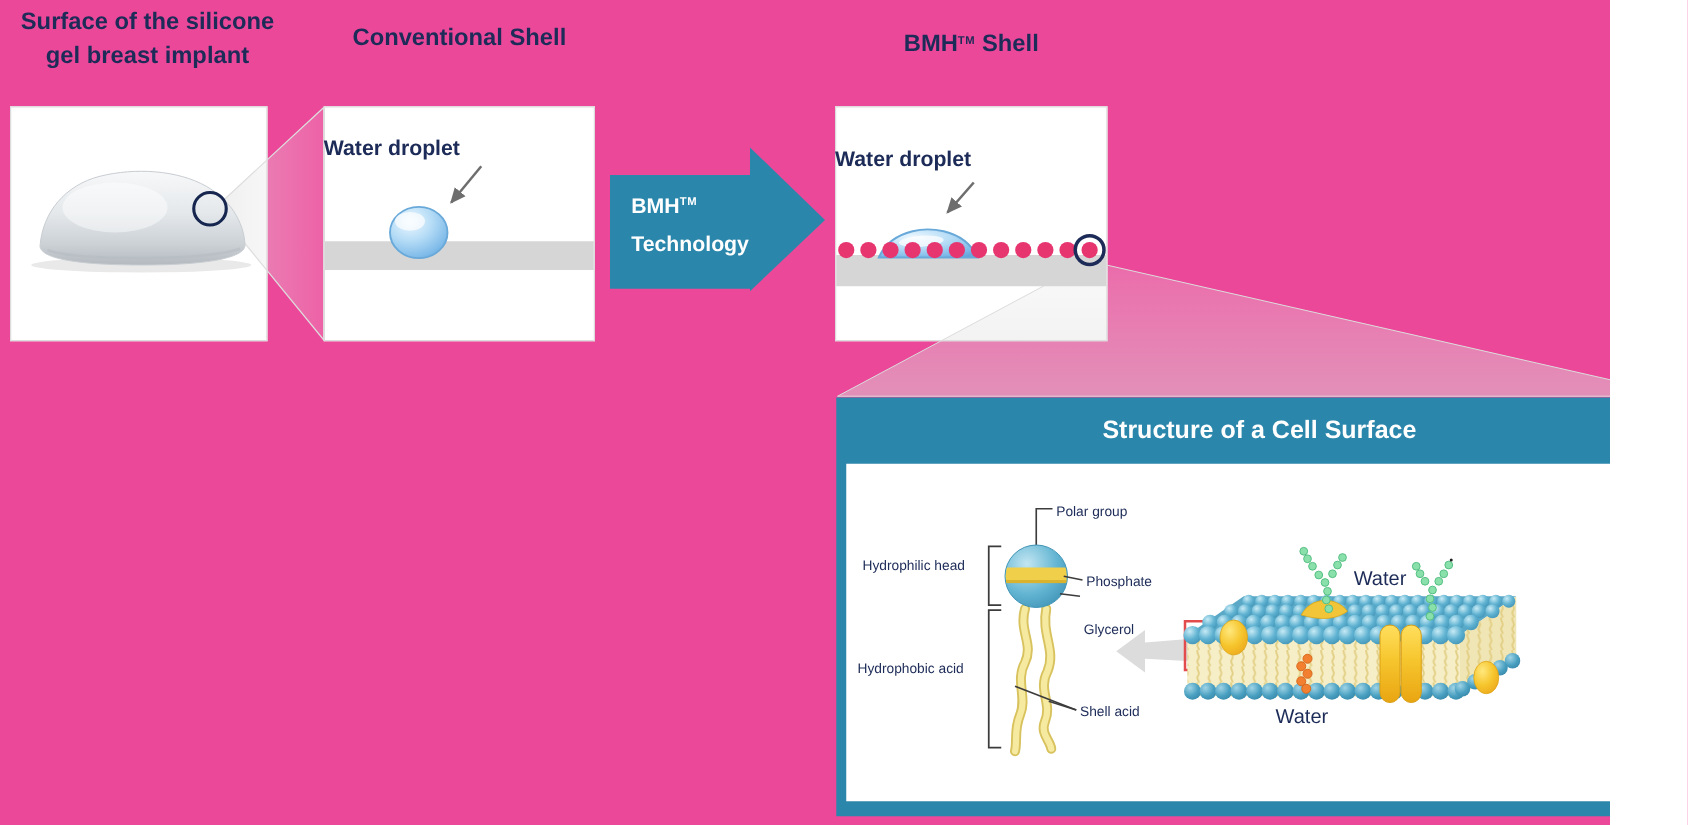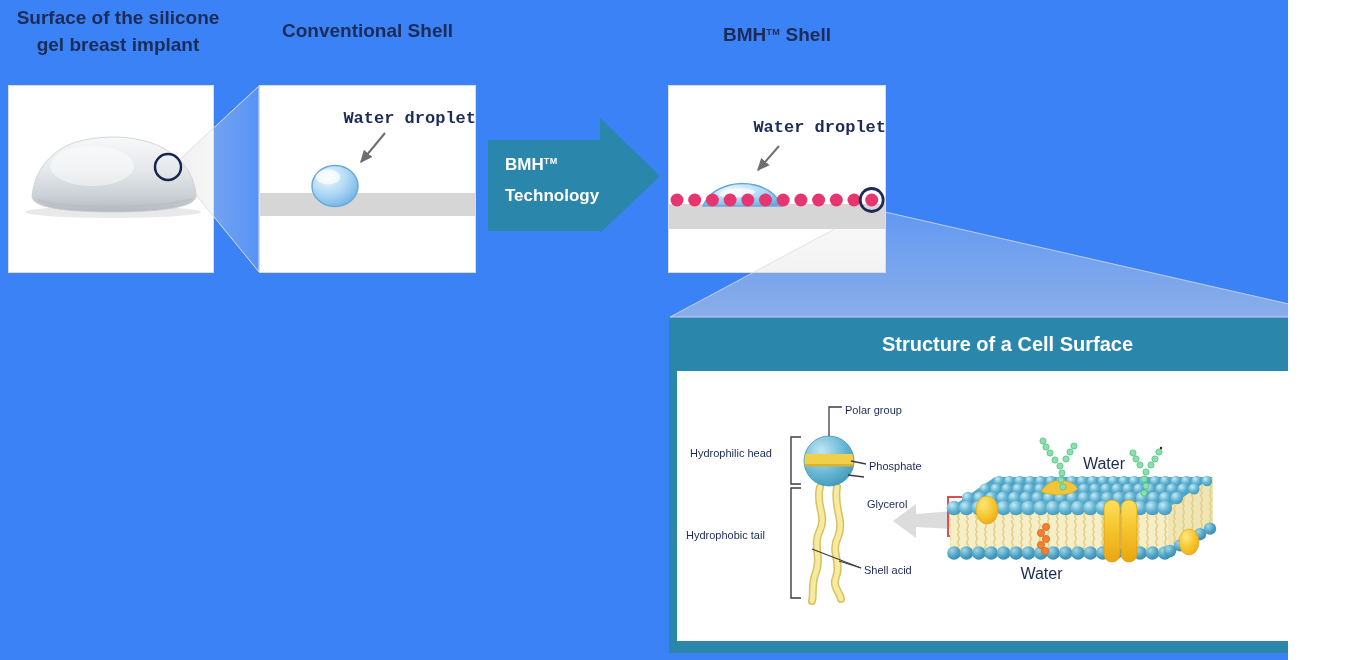--- a/index.html
+++ b/index.html
@@ -1,21 +1,21 @@
 <!DOCTYPE html>
 <html><head>
 <meta charset="utf-8">
 <style>
   html,body{margin:0;padding:0;background:#fff;}
-  #stage{position:relative;width:1288px;height:660px;background:#3b82f6;overflow:hidden;
+  #stage{position:relative;width:1288px;height:660px;background:#ec4899;overflow:hidden;
          font-family:"Liberation Sans",sans-serif;}
   .panel{position:absolute;background:#fff;border:1px solid #dcdcdc;box-sizing:border-box;}
   .lbl{position:absolute;color:#1c2b57;z-index:4;}
   .ttl{font-size:19px;font-weight:600;line-height:27px;text-align:center;}
-  .droplbl{font-size:17px;font-weight:600;text-align:right;font-family:Liberation Mono, monospace;}
+  .droplbl{font-size:17px;font-weight:600;text-align:left;}
   .memlbl{font-size:11px;line-height:20px;}
   .ctr{text-align:left;}
   sup.tm{font-size:9px;font-weight:700;vertical-align:6px;letter-spacing:.5px;}
   #svgdecor{position:absolute;left:0;top:0;z-index:3;pointer-events:none;}
   #membrane-box{position:absolute;left:669px;top:318px;width:677px;height:335px;
                 background:#2b86ab;z-index:2;}
   #membrane-white{position:absolute;left:8px;top:53px;width:661px;height:270px;background:#fff;}
   #membrane-title{position:absolute;left:669px;top:333px;width:677px;color:#fff;
                   font-size:20px;font-weight:700;text-align:center;z-index:4;}
   #arrow-text{position:absolute;left:505px;top:146px;width:150px;color:#fff;
@@ -322,17 +322,17 @@
     <span>BMH</span><sup class="tm">TM</sup><br>
     <span>Technology</span>
   </div>
 
   <div id="membrane-title">Structure of a Cell Surface</div>
 
   <div class="lbl memlbl" style="left:845px;top:400px;">Polar group</div>
   <div class="lbl memlbl ctr" style="left:690px;top:443px;width:95px;line-height:21px;">Hydrophilic head</div>
   <div class="lbl memlbl" style="left:869px;top:456px;">Phosphate</div>
   <div class="lbl memlbl" style="left:867px;top:494px;">Glycerol</div>
-  <div class="lbl memlbl ctr" style="left:686px;top:525px;width:100px;line-height:21px;">Hydrophobic tail</div>
+  <div class="lbl memlbl ctr" style="left:686px;top:525px;width:100px;line-height:21px;">Hydrophobic acid</div>
   <div class="lbl memlbl" style="left:864px;top:560px;">Shell acid</div>
   <div class="lbl" style="left:1078px;top:455px;width:52px;font-size:16px;text-align:center;">Water</div>
   <div class="lbl" style="left:1014px;top:565px;width:55px;font-size:16px;text-align:center;">Water</div>
 </div>
 
 </body></html>

